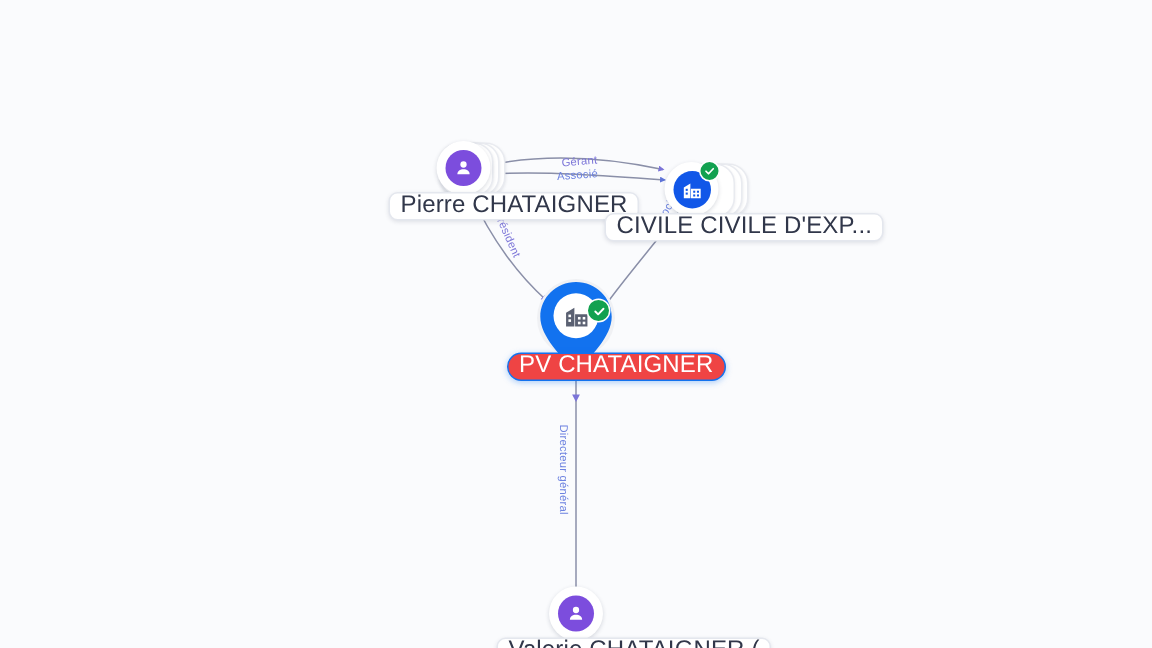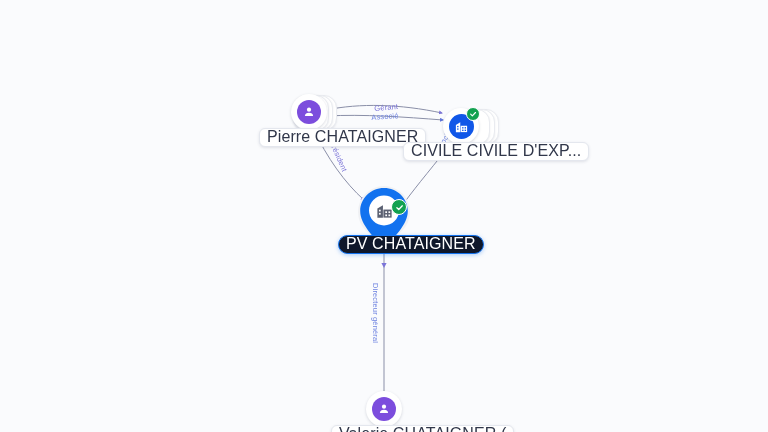--- a/index.html
+++ b/index.html
@@ -81,21 +81,21 @@
     border-radius: 6px;
     padding: 2px 7px 3px 7px;
     font-size: 16px;
     line-height: 12px;
     color: #31374a;
     white-space: nowrap;
     box-shadow: 0 1px 3px rgba(40,50,80,0.13);
     letter-spacing: 0.1px;
   }
   .label-card.selected {
-    background: #0f172a;
+    background: #ef4444;
     border-color: #1272ef;
     color: #ffffff;
     border-radius: 10px;
     font-weight: normal;
     box-shadow: 0 1px 4px rgba(18,114,239,0.35);
     text-align: center;
   }
 
   
   .edge-label {

